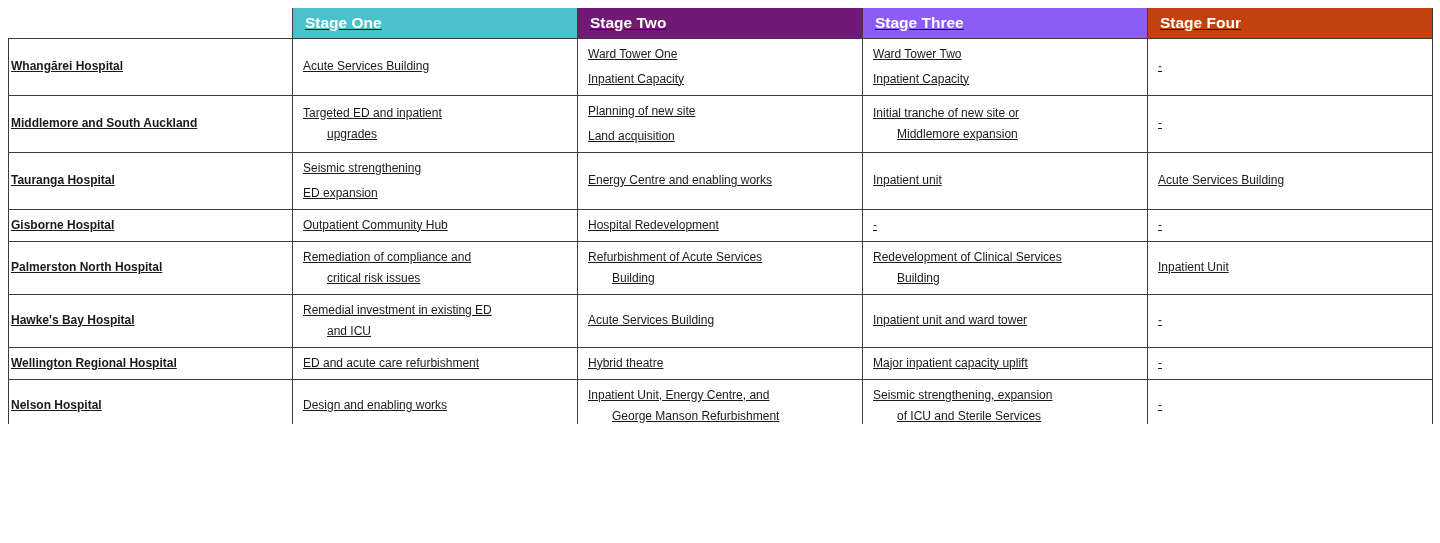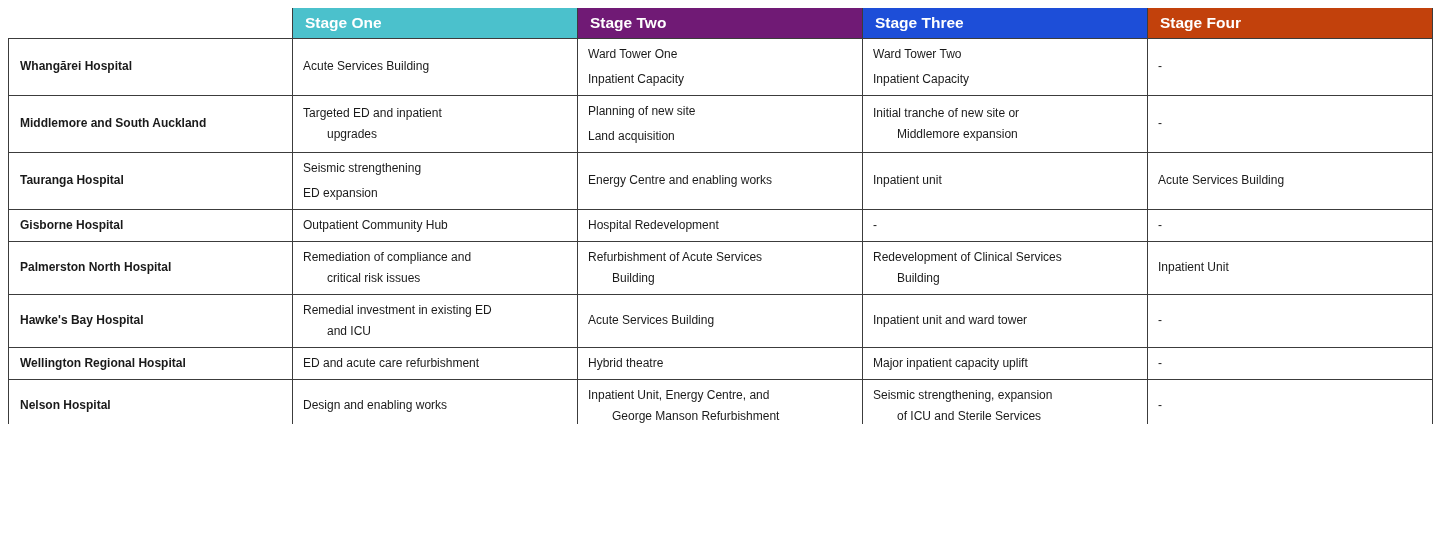--- a/index.html
+++ b/index.html
@@ -3,21 +3,21 @@
 <meta charset="utf-8">
 <style>
   * { box-sizing: border-box; }
   html, body {
     margin: 0; padding: 0;
     width: 1440px; height: 543px;
     background: #ffffff;
     font-family: "Liberation Sans", sans-serif;
     color: #1a1a1a;
   }
-  .page { position: relative; width: 1440px; height: 424px; overflow: hidden; }
+  .page { position: relative; width: 1440px; height: 424px; overflow: hidden; text-decoration: underline; }
 
   table.stages {
     border-collapse: collapse;
     table-layout: fixed;
     margin: 8px 0 0 8px;
     width: 1424px;
   }
   col.c-hospital { width: 284px; }
   col.c-stage    { width: 285px; }
 
@@ -39,21 +39,21 @@
     height: 30px;
     border-top: none;
     color: #ffffff;
     font-weight: 700;
     font-size: 15.5px;
     padding: 2px 12px;
   }
 
   tbody th.hospital {
     font-weight: 700;
-    padding-left: 11px;
+    padding-left: 2px;
   }
 
   p.cell-par {
     margin: 0;
     padding-left: 2em;   
     text-indent: -2em;   
   }
   p.cell-par + p.cell-par { margin-top: 4px; }
 
   .footnote {
@@ -74,21 +74,21 @@
       <col class="c-stage">
       <col class="c-stage">
       <col class="c-stage">
       <col class="c-stage">
     </colgroup>
     <thead>
       <tr>
         <th class="corner"></th>
         <th class="stage-header" style="background: rgb(75, 193, 204);">Stage One</th>
         <th class="stage-header" style="background: #701a75;">Stage Two</th>
-        <th class="stage-header" style="background: #1d4ed8;">Stage Three</th>
+        <th class="stage-header" style="background: #8b5cf6;">Stage Three</th>
         <th class="stage-header" style="background: #c2410c;">Stage Four</th>
       </tr>
     </thead>
     <tbody>
         <tr>
           <th class="hospital">Whangārei Hospital</th>
           <td>
             <p class="cell-par">Acute Services Building</p>
           </td>
           <td>

